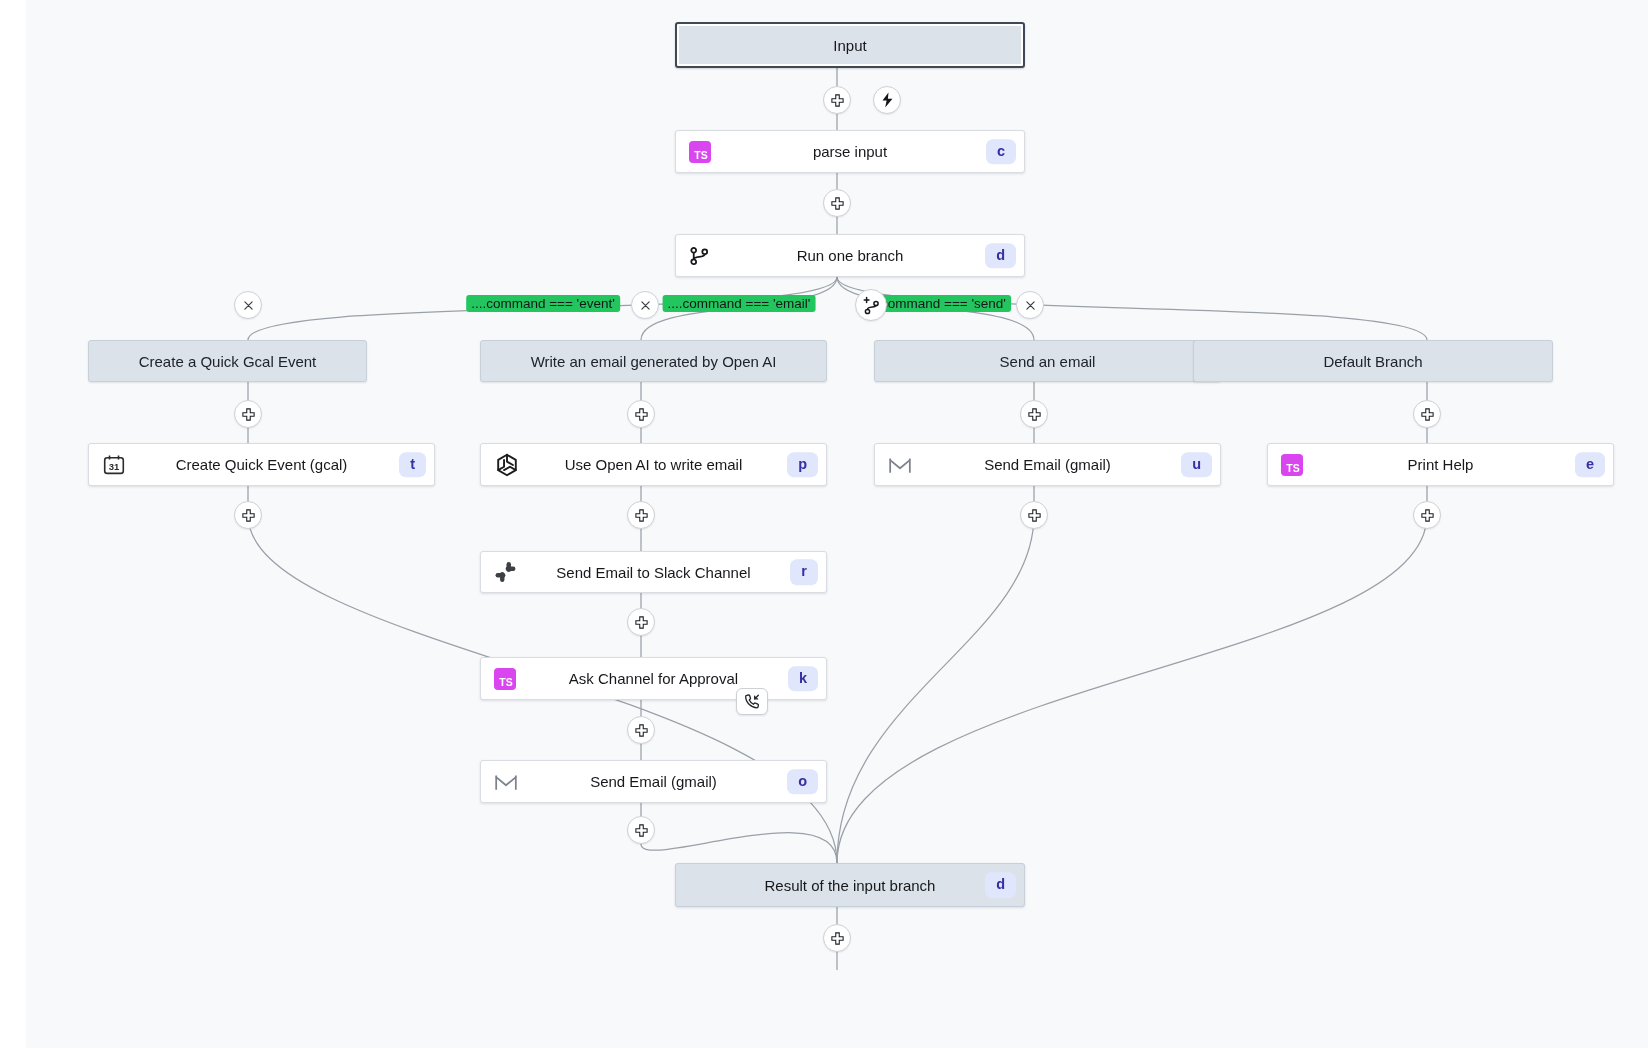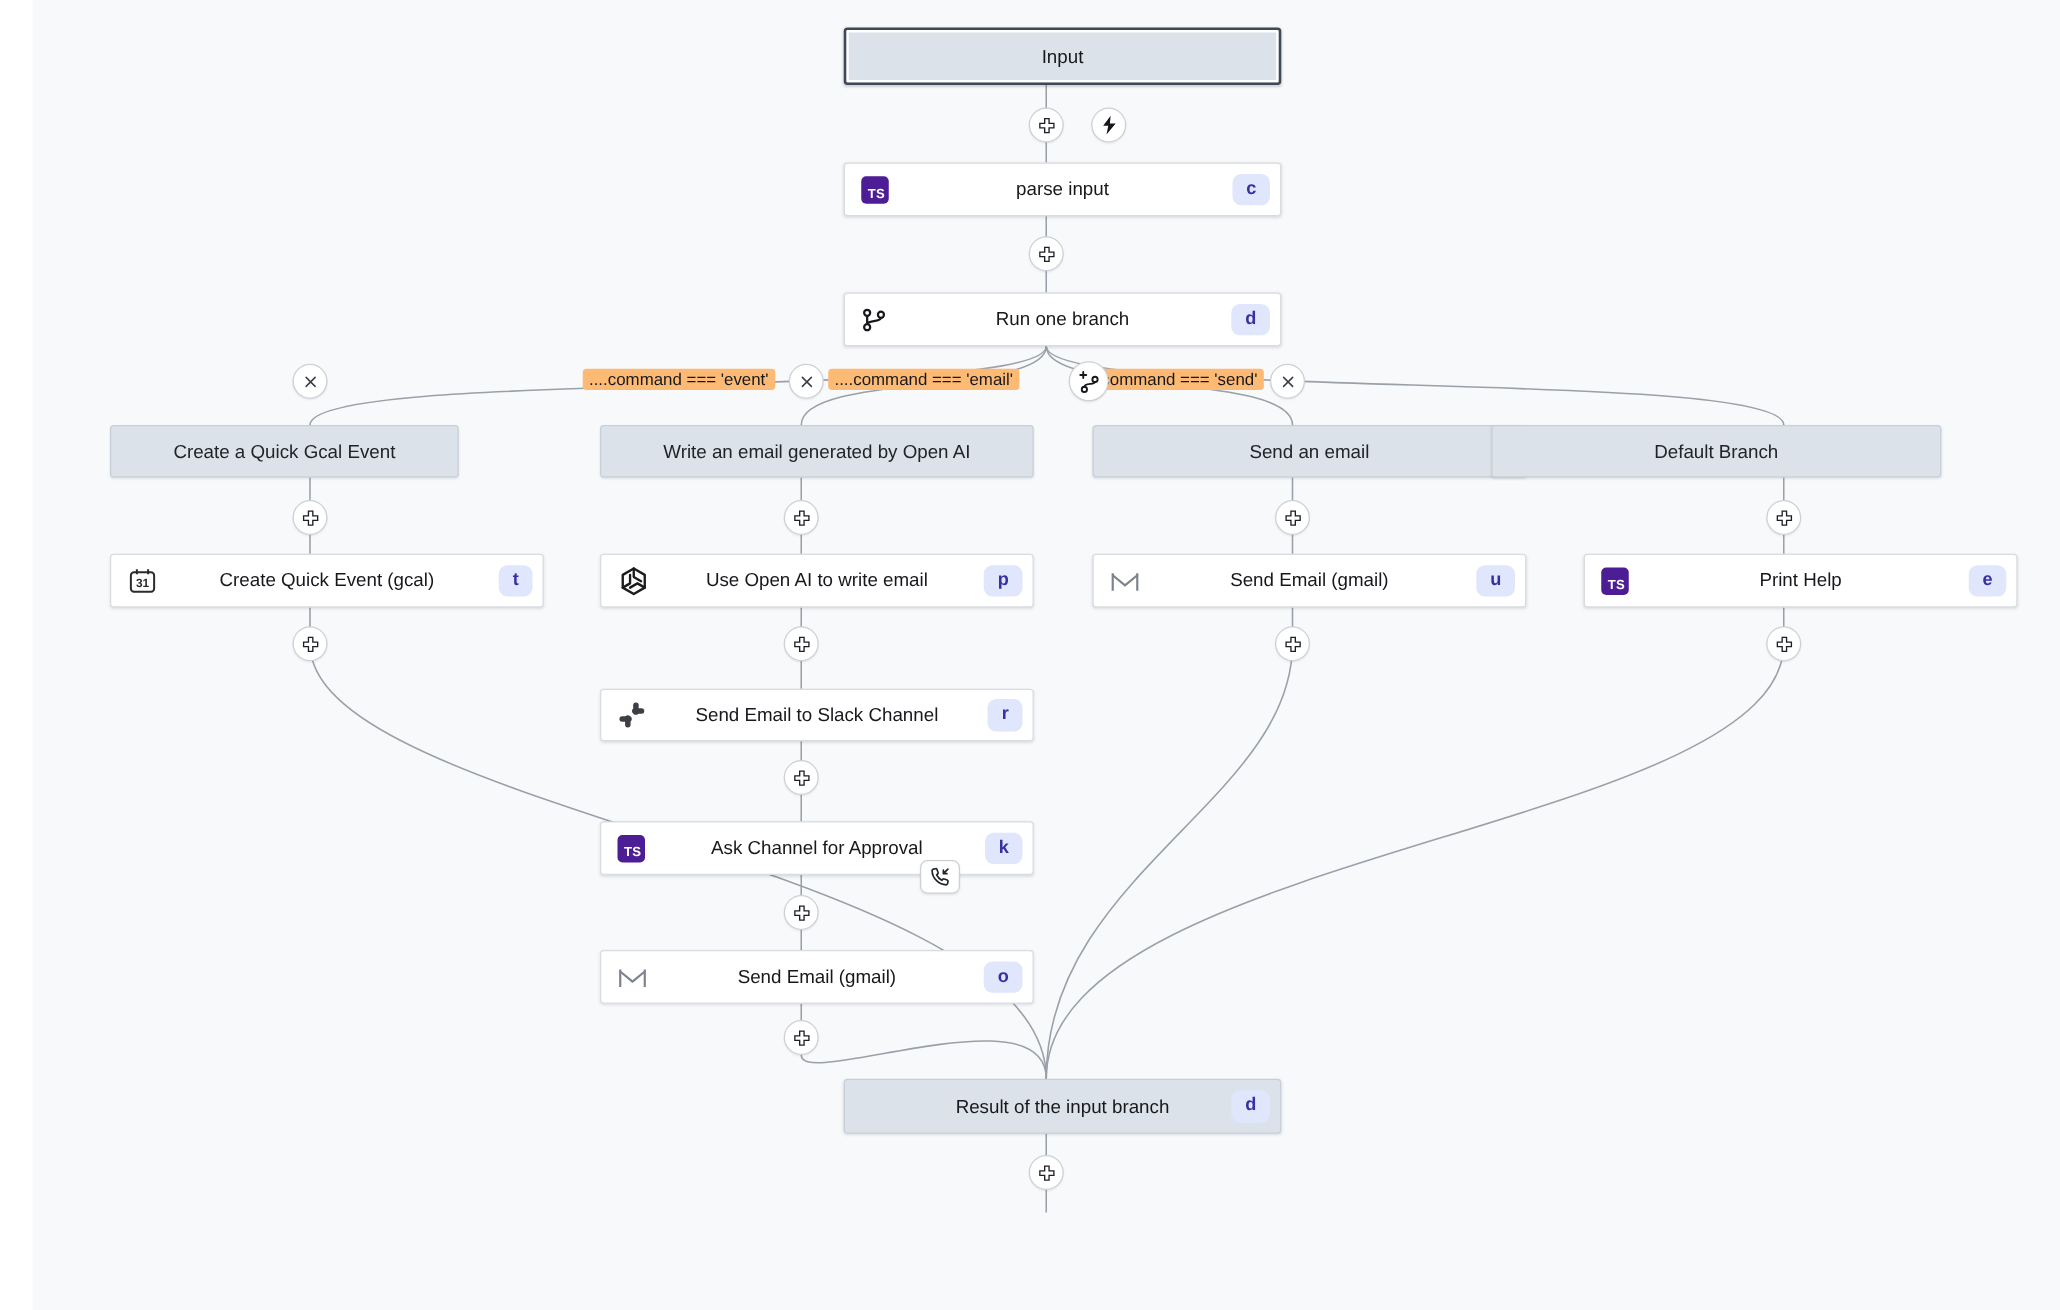--- a/index.html
+++ b/index.html
@@ -8,21 +8,21 @@
     background:#f8f9fb;
     font-family:"Liberation Sans","DejaVu Sans",sans-serif;
     color:#17181c;
   }
   #gutter{position:absolute;left:0;top:0;width:26px;height:1048px;background:#ffffff;}
   #edges{position:absolute;left:0;top:0;z-index:1;}
   #edges path{stroke:#9aa0a8;stroke-width:1.25;fill:none;}
 
   .chip{
     position:absolute;z-index:2;transform:translateX(-50%);
-    background:#fdba74;padding:1px 5px;border-radius:3px;
+    background:#22c55e;padding:1px 5px;border-radius:3px;
     font-size:13.5px;white-space:nowrap;color:#16181c;
   }
 
   .node,.header{
     position:absolute;z-index:3;box-sizing:border-box;
     border-radius:3px;display:flex;align-items:center;justify-content:center;
     font-size:15px;
     margin-left:13px;
   }
   .node{
@@ -40,21 +40,21 @@
     background:#dbe2e9;
   }
   .nlabel{position:absolute;left:0;right:0;text-align:center;pointer-events:none;}
   .nicon{position:absolute;left:13px;top:50%;transform:translateY(-50%);display:flex;align-items:center;}
   .badge{
     position:absolute;right:8px;top:50%;transform:translateY(-50%);
     background:#e0e6fc;color:#3530a3;font-weight:bold;font-size:14.5px;
     border-radius:7px;padding:3px 11px;line-height:1.35;
   }
   .tsicon{
-    width:22px;height:22px;background:#4c1d95;border-radius:4px;
+    width:22px;height:22px;background:#d946ef;border-radius:4px;
     display:flex;align-items:flex-end;justify-content:flex-end;
   }
   .tsicon span{color:#fff;font-size:10.5px;font-weight:bold;margin:0 3px 2px 0;letter-spacing:.2px;}
 
   .circle-btn{
     position:absolute;z-index:4;width:28px;height:28px;border-radius:50%;
     background:#ffffff;border:1px solid #cdd1d6;box-sizing:border-box;
     display:flex;align-items:center;justify-content:center;
     box-shadow:0 1px 1.5px rgba(16,24,40,.08);
   }

